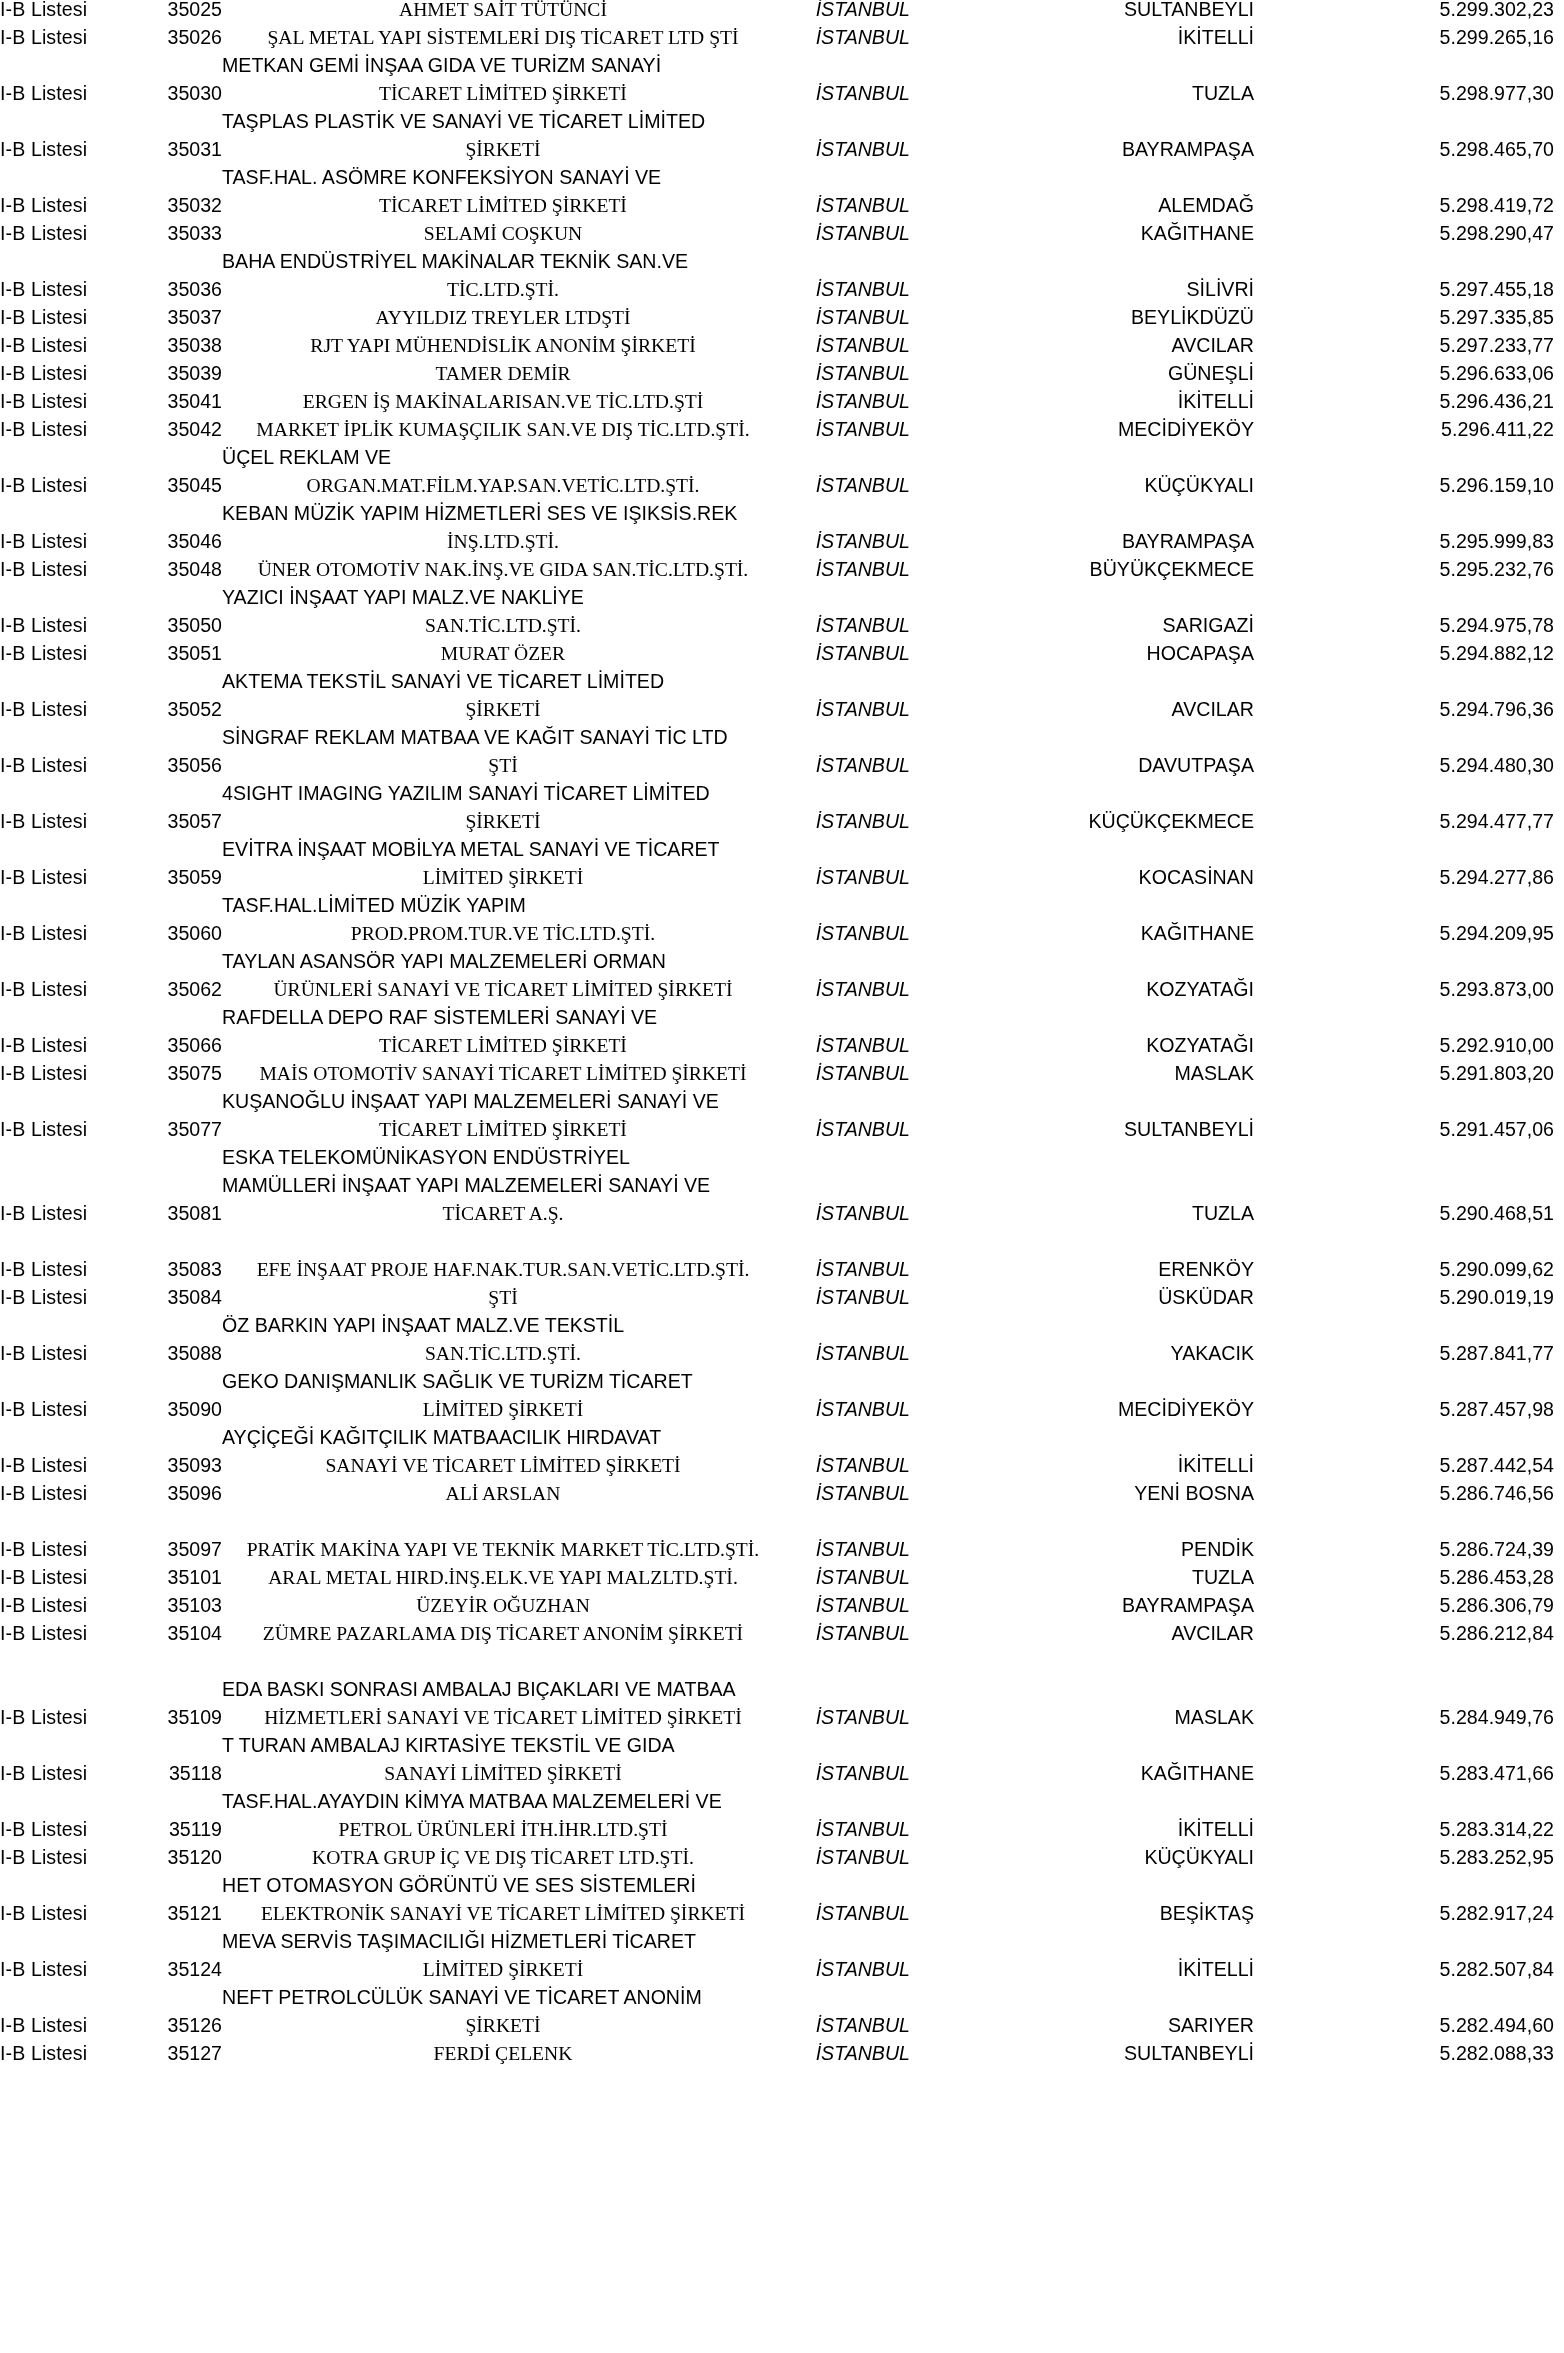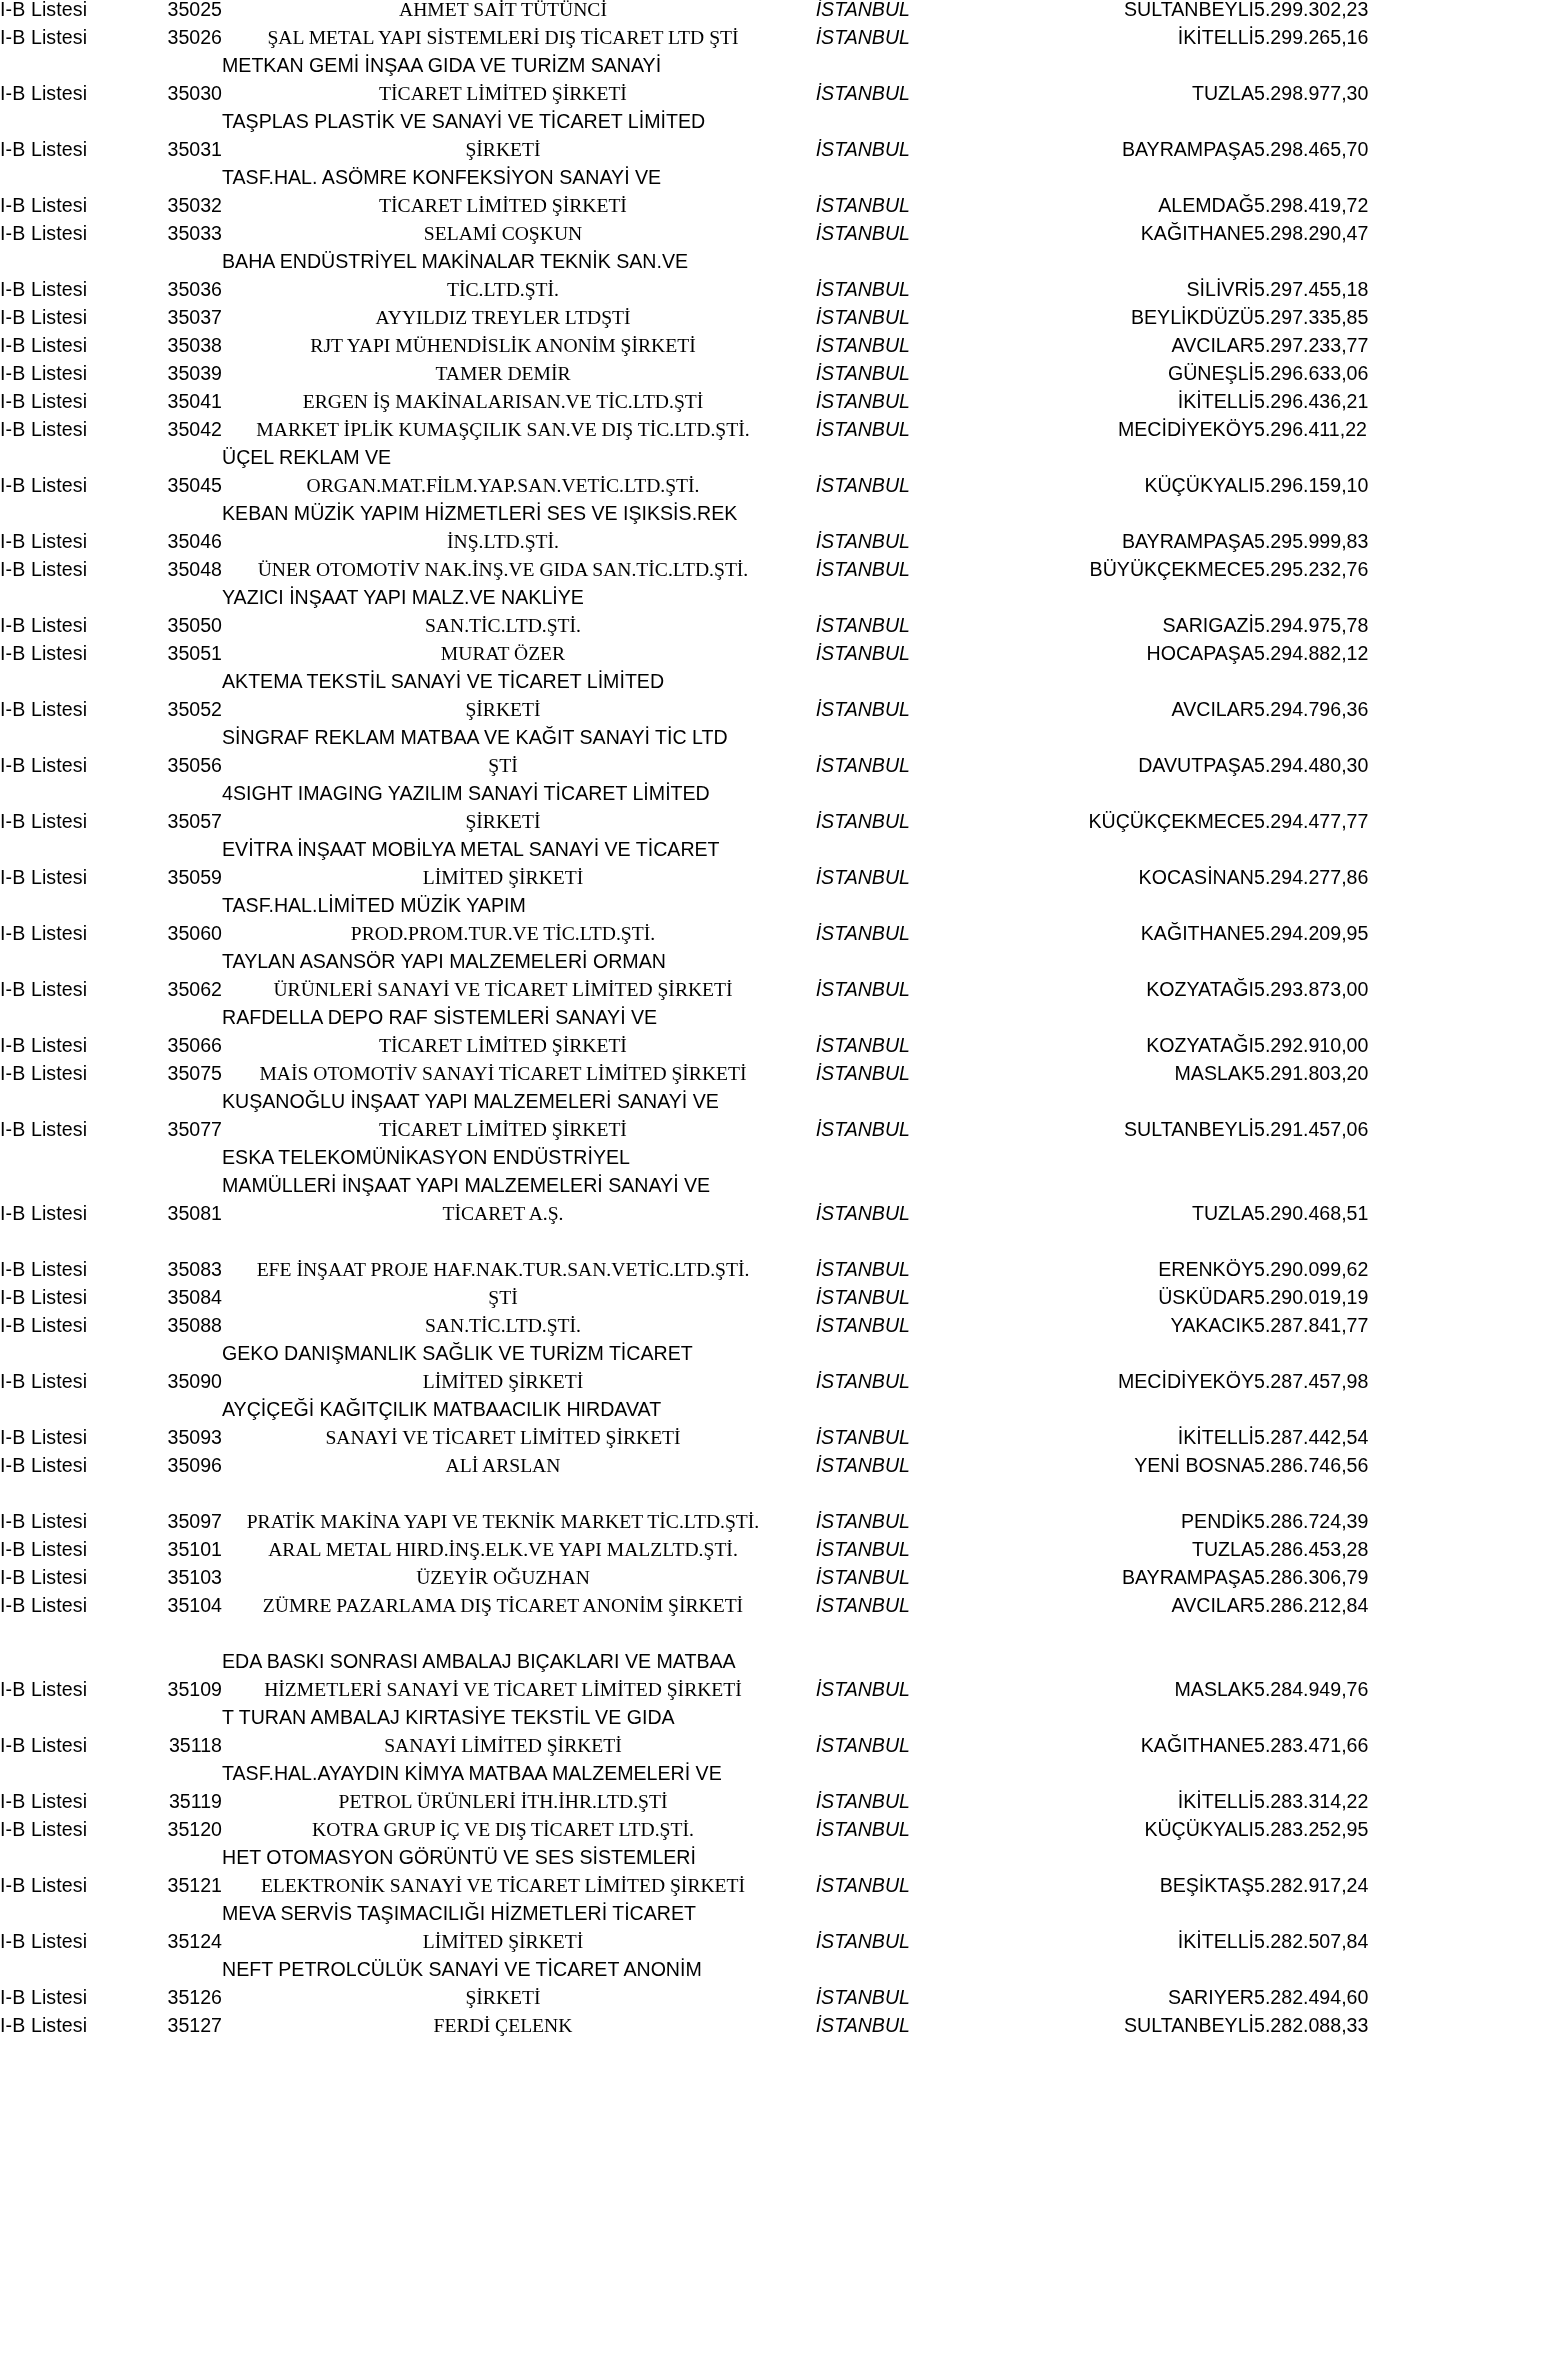--- a/index.html
+++ b/index.html
@@ -43,21 +43,21 @@
   col.c-name { width: 562px; }
   col.c-city { width: 126px; }
   col.c-dist { width: 344px; }
   col.c-amt  { width: 300px; }
 
   td.list-cell { padding-left: 4.6px; letter-spacing: 0.1px; }
   td.code-cell { text-align: right; padding-right: 7px; }
   td.name-cell { text-align: center; font-family: Liberation Serif, serif; }
   td.city-cell { text-align: right; font-style: italic; }
   td.dist-cell { text-align: right; }
-  td.amt-cell  { text-align: left; padding-right: 3.1px; }
+  td.amt-cell  { text-align: right; padding-right: 3.1px; }
 
   tr.row-main td { height: 28px; }
   tr.row-cont td { height: 28px; margin-top: 16px; }
   tr.row-gap  td { height: 28px; }
 
   
   td.cont-cell {
     text-align: left;
     white-space: nowrap;
   }
@@ -373,20 +373,24 @@
           <td class="amt-cell">5.290.099,62</td>
         </tr>
         <tr class="row-main">
           <td class="list-cell">I-B Listesi</td>
           <td class="code-cell">35084</td>
           <td class="name-cell">ŞTİ</td>
           <td class="city-cell">İSTANBUL</td>
           <td class="dist-cell">ÜSKÜDAR</td>
           <td class="amt-cell">5.290.019,19</td>
         </tr>
+        <tr class="row-cont">
+          <td colspan="2"></td>
+          <td colspan="4" class="cont-cell">ÖZ BARKIN YAPI İNŞAAT MALZ.VE TEKSTİL</td>
+        </tr>
         <tr class="row-main">
           <td class="list-cell">I-B Listesi</td>
           <td class="code-cell">35088</td>
           <td class="name-cell">SAN.TİC.LTD.ŞTİ.</td>
           <td class="city-cell">İSTANBUL</td>
           <td class="dist-cell">YAKACIK</td>
           <td class="amt-cell">5.287.841,77</td>
         </tr>
         <tr class="row-cont">
           <td colspan="2"></td>

